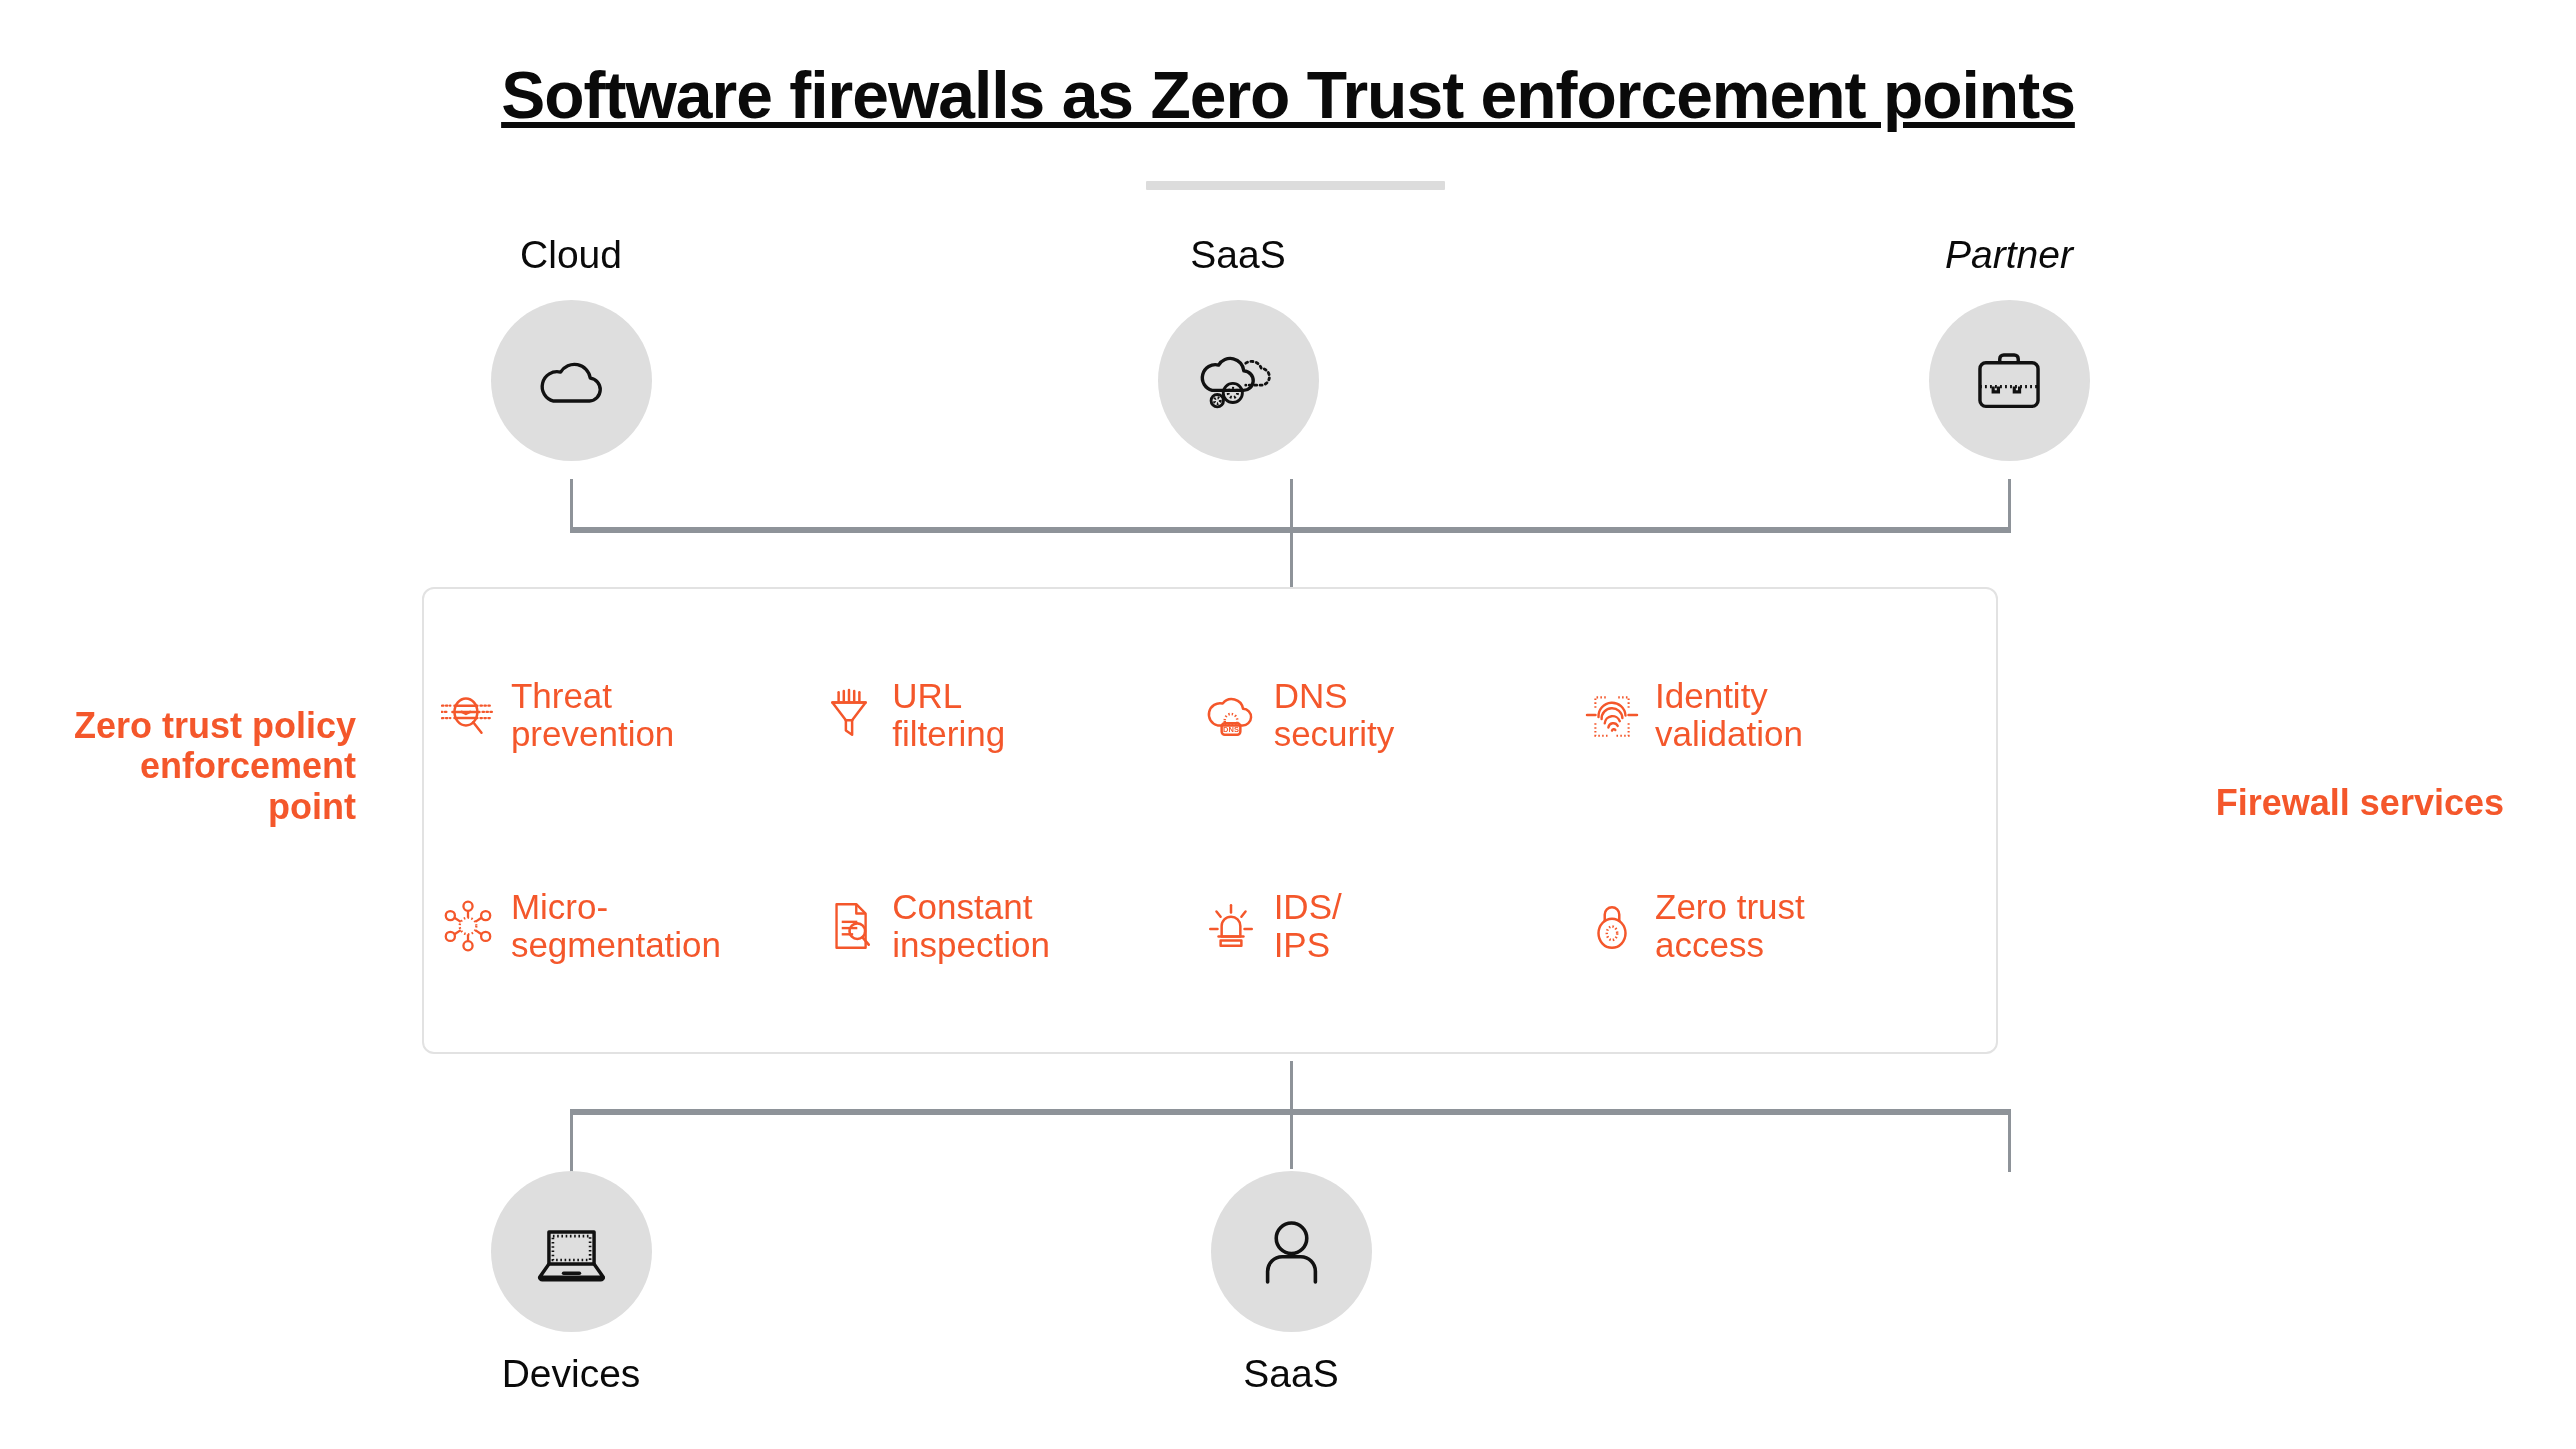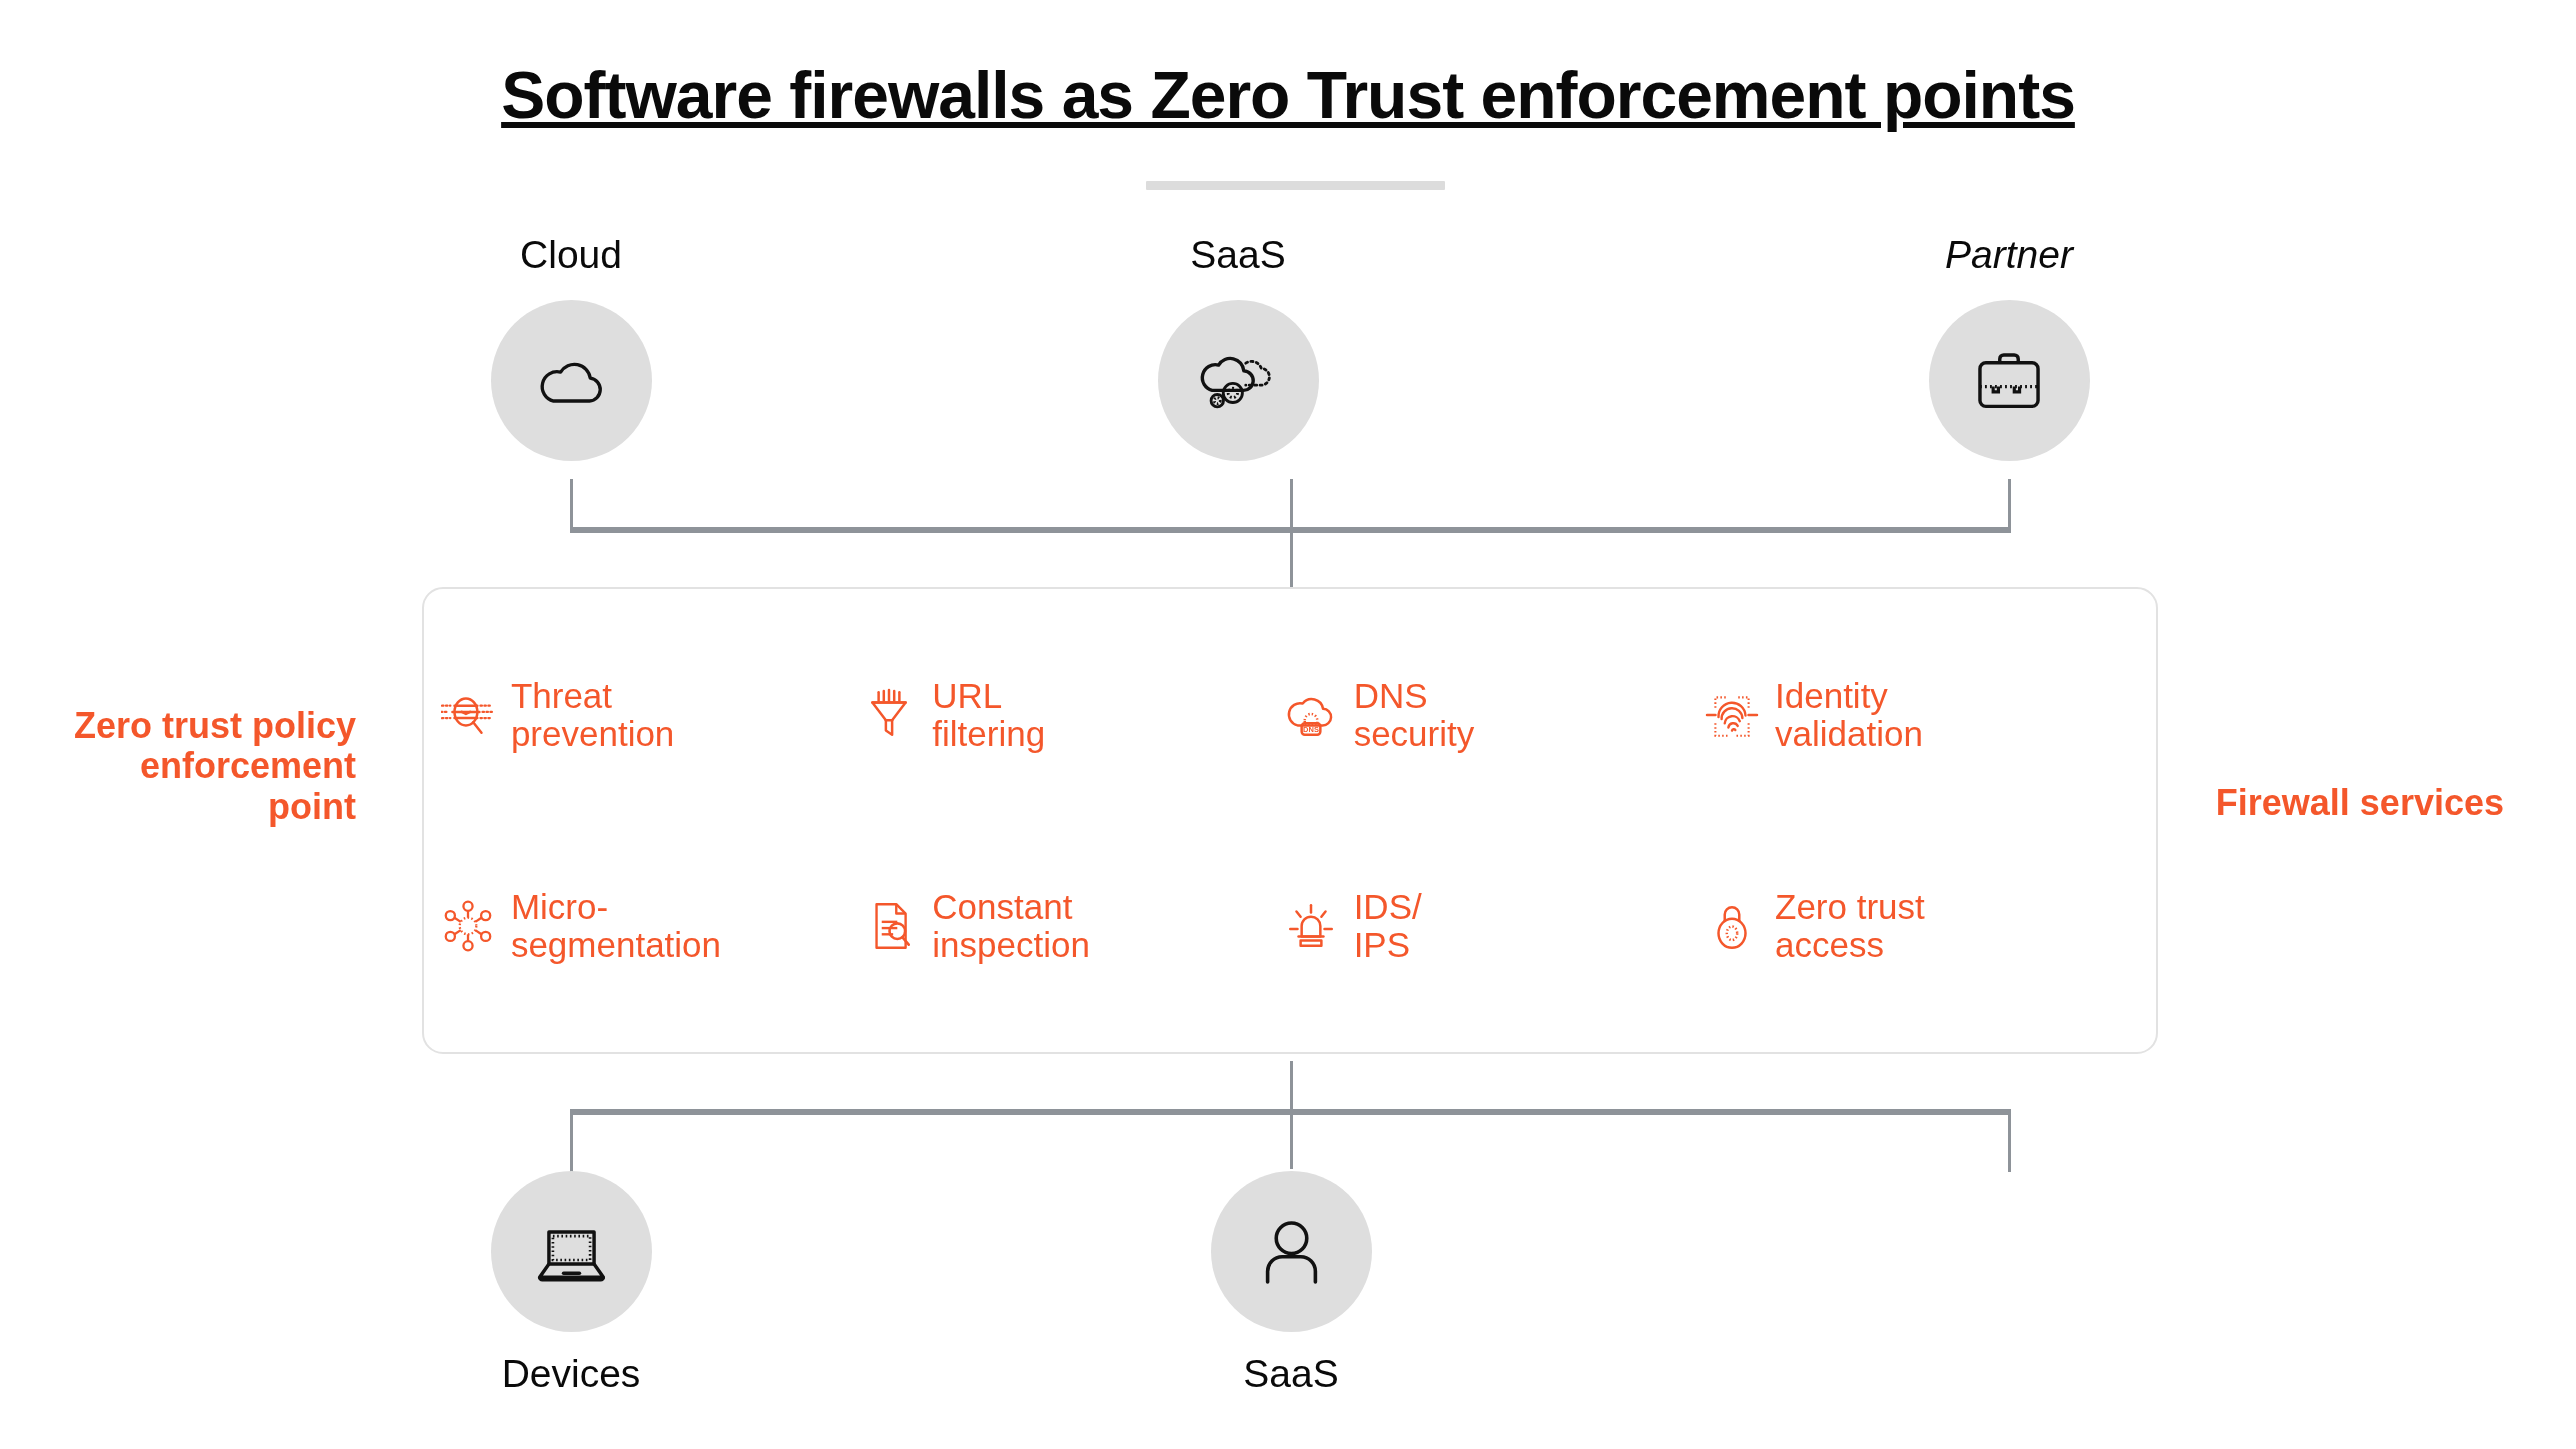--- a/index.html
+++ b/index.html
@@ -53,22 +53,22 @@
   #c-top-bus     {left:570px;top:527px;width:1441px;}
 
   
   #c-bot-center  {left:1290px;top:1061px;height:108px;}
   #c-bot-bus     {left:570px;top:1109px;width:1441px;}
   #c-bot-cloud   {left:570px;top:1109px;height:63px;}
   #c-bot-partner {left:2008px;top:1109px;height:63px;}
 
   
   #services-card{
-    position:absolute;left:422px;top:587px;width:1736px;height:467px;
-    border:2.6px solid #e2e2e2;border-radius:21px;background:#ffffff;
+    position:absolute;left:422px;top:587px;width:1576px;height:467px;
+    border:2.6px solid #e2e2e2;border-radius:12px;background:#ffffff;
     box-sizing:border-box;
   }
   #services-grid{
     position:absolute;left:0;top:0;width:100%;height:100%;
     display:grid;grid-template-columns:repeat(4,1fr);
     grid-template-rows:repeat(2,1fr);
     padding:20.6px 31px 20.6px 15.5px;box-sizing:border-box;
   }
   .service{
     display:flex;align-items:center;gap:14.4px;

